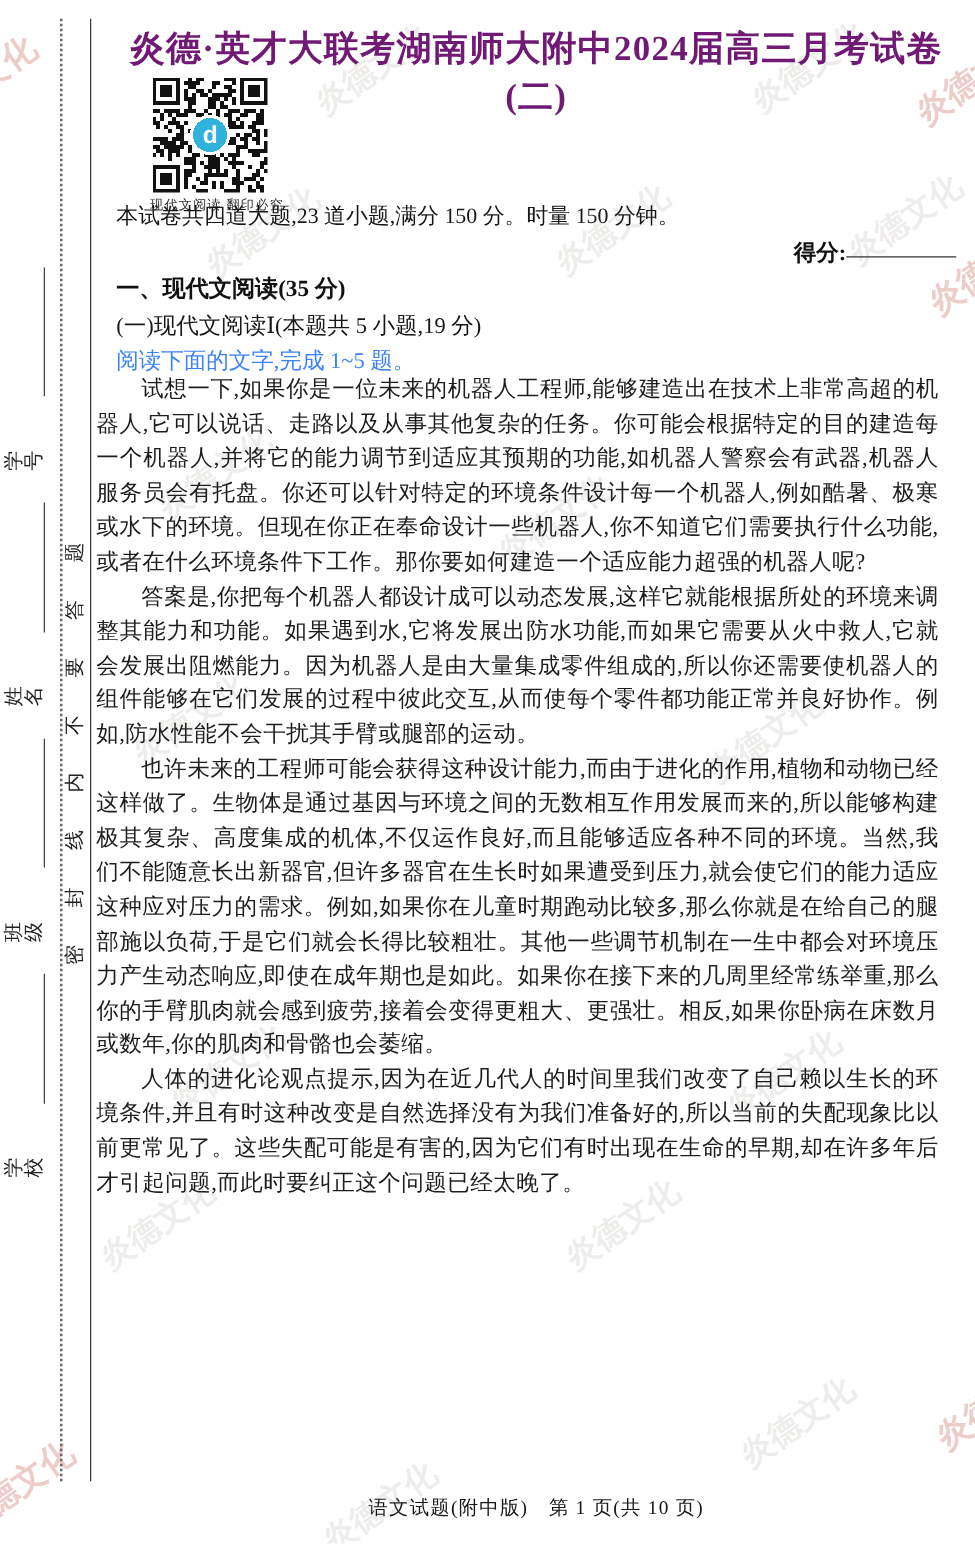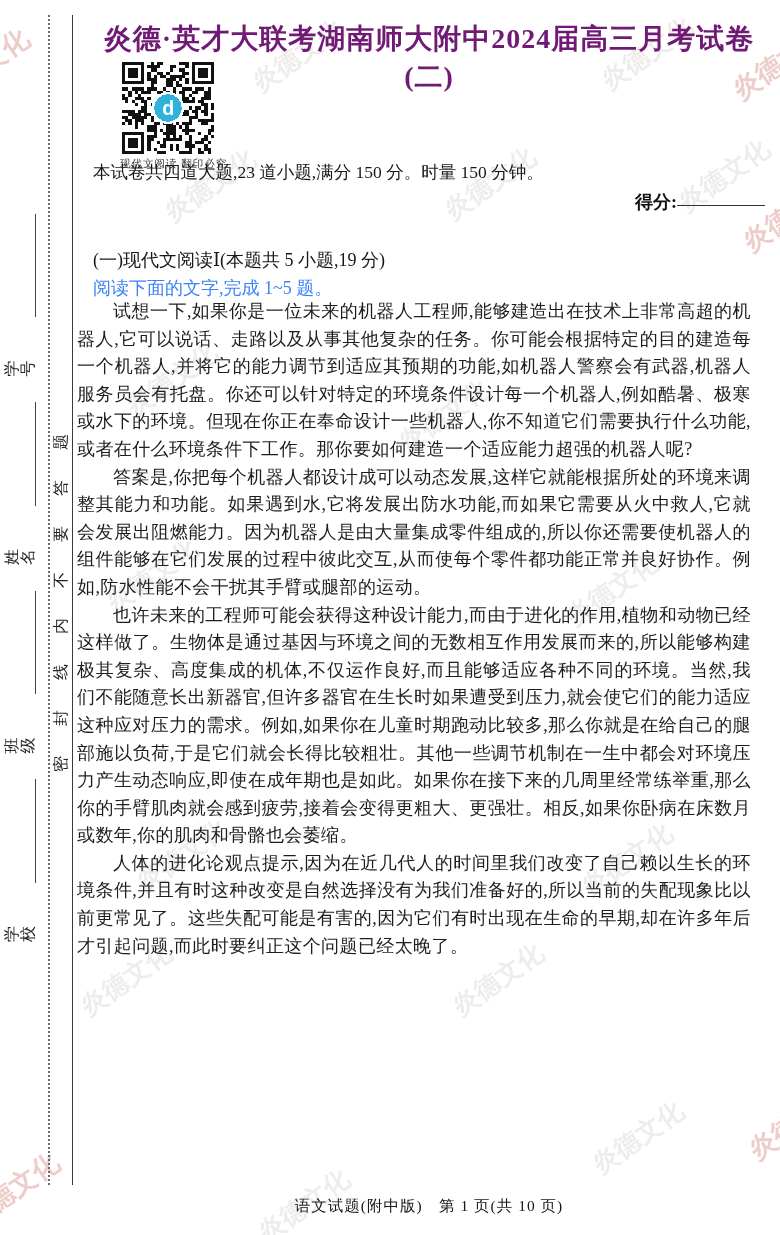--- a/index.html
+++ b/index.html
@@ -424,20 +424,21 @@
   </div>
 
 
   <div class="exam-info">本试卷共四道大题,23 道小题,满分 150 分。时量 150 分钟。</div>
 
   <div class="score-row">
     <span>得分:</span>
       <span class="score-line"></span>
   </div>
 
+  <div class="sec-heading">一、现代文阅读(35 分)</div>
   <div class="sec-subheading">(一)现代文阅读Ⅰ(本题共 5 小题,19 分)</div>
   <div class="sec-instruction">阅读下面的文字,完成 1~5 题。</div>
 
   <div class="passage">
     <p>试想一下,如果你是一位未来的机器人工程师,能够建造出在技术上非常高超的机器人,它可以说话、走路以及从事其他复杂的任务。你可能会根据特定的目的建造每一个机器人,并将它的能力调节到适应其预期的功能,如机器人警察会有武器,机器人服务员会有托盘。你还可以针对特定的环境条件设计每一个机器人,例如酷暑、极寒或水下的环境。但现在你正在奉命设计一些机器人,你不知道它们需要执行什么功能,或者在什么环境条件下工作。那你要如何建造一个适应能力超强的机器人呢?</p>
     <p>答案是,你把每个机器人都设计成可以动态发展,这样它就能根据所处的环境来调整其能力和功能。如果遇到水,它将发展出防水功能,而如果它需要从火中救人,它就会发展出阻燃能力。因为机器人是由大量集成零件组成的,所以你还需要使机器人的组件能够在它们发展的过程中彼此交互,从而使每个零件都功能正常并良好协作。例如,防水性能不会干扰其手臂或腿部的运动。</p>
     <p>也许未来的工程师可能会获得这种设计能力,而由于进化的作用,植物和动物已经这样做了。生物体是通过基因与环境之间的无数相互作用发展而来的,所以能够构建极其复杂、高度集成的机体,不仅运作良好,而且能够适应各种不同的环境。当然,我们不能随意长出新器官,但许多器官在生长时如果遭受到压力,就会使它们的能力适应这种应对压力的需求。例如,如果你在儿童时期跑动比较多,那么你就是在给自己的腿部施以负荷,于是它们就会长得比较粗壮。其他一些调节机制在一生中都会对环境压力产生动态响应,即使在成年期也是如此。如果你在接下来的几周里经常练举重,那么你的手臂肌肉就会感到疲劳,接着会变得更粗大、更强壮。相反,如果你卧病在床数月或数年,你的肌肉和骨骼也会萎缩。</p>
     <p>人体的进化论观点提示,因为在近几代人的时间里我们改变了自己赖以生长的环境条件,并且有时这种改变是自然选择没有为我们准备好的,所以当前的失配现象比以前更常见了。这些失配可能是有害的,因为它们有时出现在生命的早期,却在许多年后才引起问题,而此时要纠正这个问题已经太晚了。</p>
   </div>
 

